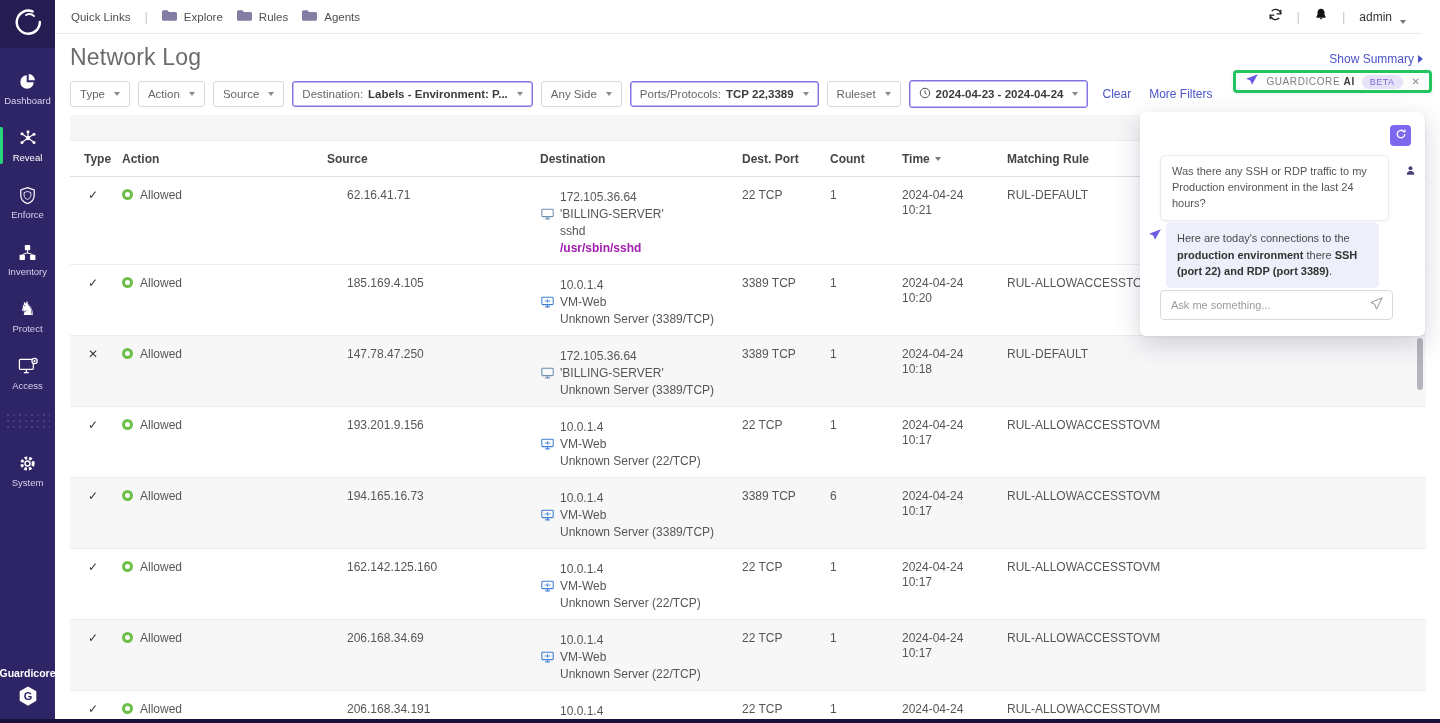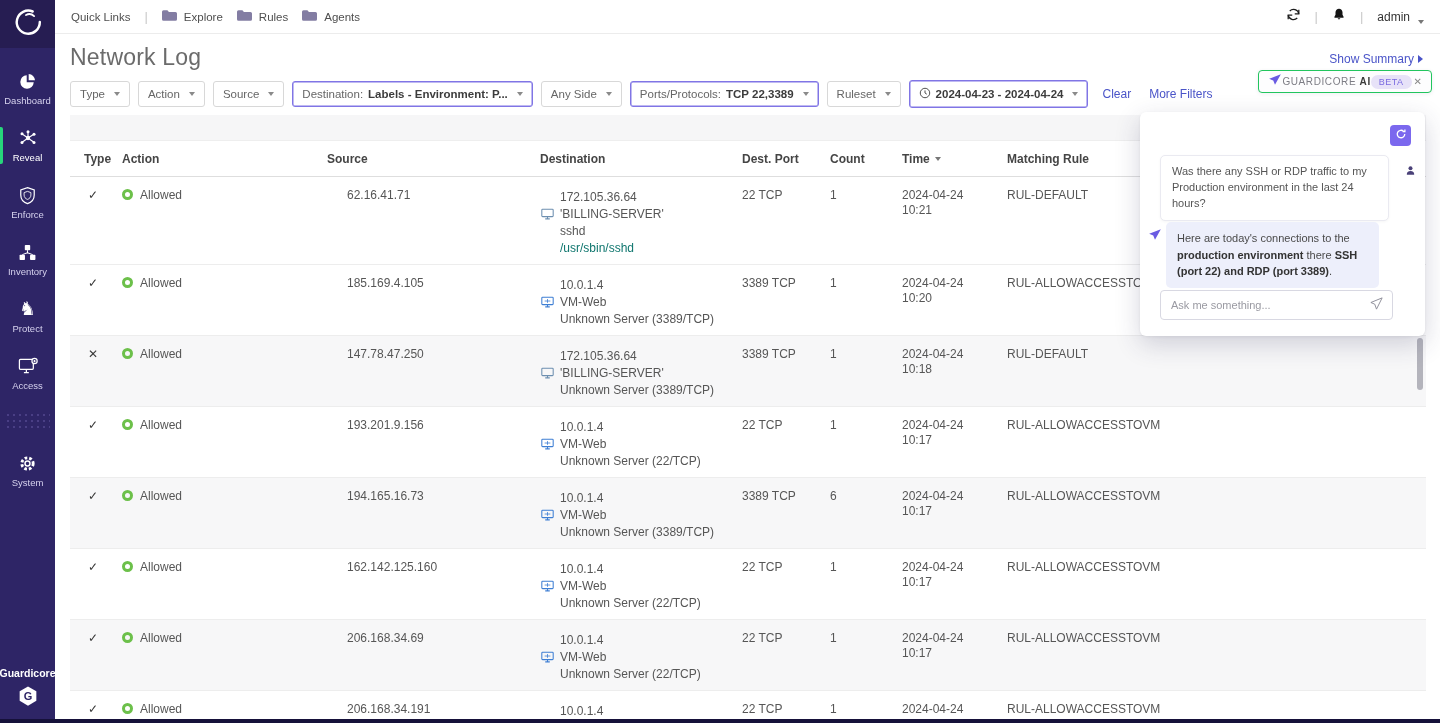--- a/index.html
+++ b/index.html
@@ -14,21 +14,21 @@
   .side-item { position:relative; display:flex; flex-direction:column; align-items:center; gap:4px; padding:3px 0; cursor:pointer; }
   .side-item .sicon { height:20px; display:flex; align-items:center; justify-content:center; color:#fff; font-size:19px; line-height:20px; }
   .side-item .slabel { font-size:9.5px; color:#d6d2ee; }
   .side-item.active .slabel { color:#fff; }
   .side-item.active::before { content:""; position:absolute; left:0; top:2px; bottom:2px; width:3px; background:#27d67b; border-radius:0 2px 2px 0; }
   .side-dots { height:20px; margin:2px 5px; background-image:radial-gradient(#4a3f85 1px, transparent 1.2px); background-size:6px 6px; }
   .side-brand { margin-top:auto; display:flex; flex-direction:column; align-items:center; gap:6px; padding-bottom:12px; }
   .side-brand .bname { color:#fff; font-size:10.5px; font-weight:bold; }
 
   
-  .topbar { position:absolute; left:55px; top:0; right:0; height:34px; background:#fff; border-bottom:1px solid #ececec; display:flex; align-items:center; padding:0 16px; z-index:10; }
+  .topbar { position:absolute; left:55px; top:0; right:18px; height:34px; background:#fff; border-bottom:1px solid #ececec; display:flex; align-items:center; padding:0 16px; z-index:10; }
   .tb-left { display:flex; align-items:center; gap:14px; }
   .tb-link { font-size:11.5px; color:#4f4f4f; cursor:pointer; display:flex; align-items:center; gap:7px; }
   .tb-sep { color:#c9c9c9; font-size:13px; }
   .tb-right { margin-left:auto; display:flex; align-items:center; gap:14px; }
   .tb-iconbtn { display:flex; align-items:center; cursor:pointer; }
   .tb-user { display:flex; align-items:flex-end; gap:8px; font-size:12px; color:#333; cursor:pointer; }
   .caret { width:0; height:0; border-left:3.5px solid transparent; border-right:3.5px solid transparent; border-top:4px solid #777; display:inline-block; }
 
   
   .page-title { position:absolute; left:70px; top:44px; font-size:23px; color:#6b6b6b; font-weight:400; letter-spacing:0.2px; }
@@ -39,42 +39,42 @@
   .filters { position:absolute; left:70px; top:80px; display:flex; align-items:center; gap:8px; }
   .fchip { display:flex; align-items:center; gap:5px; border:1px solid #d8d8d8; border-radius:3px; background:#fff; padding:6px 9px; font-size:11.5px; color:#666; cursor:pointer; font-family:inherit; }
   .fchip.hl { border:1px solid #8075e5; box-shadow:inset 0 0 0 0.5px #8075e5; }
   .fchip .fbold { font-weight:bold; color:#3c3c3c; }
   .fchip .caret { margin-left:4px; border-top-color:#8a8a8a; }
   .flink { font-size:12px; color:#4a54c8; cursor:pointer; background:none; border:none; font-family:inherit; }
   .flink.clear { margin-left:6px; }
   .flink.more { margin-left:10px;text-align:center; }
 
   
-  .ai-chip { position:absolute; right:8px; top:70px; height:23px; display:flex; align-items:center; background:#fdfdfe; border:1px solid #22c55e; border-radius:4px; padding:0 9px; box-shadow:0 1px 4px rgba(30,30,70,0.07); z-index:6; }
+  .ai-chip { position:absolute; right:8px; top:70px; height:23px; display:flex; align-items:center; gap:7px; background:#fdfdfe; border:3px solid #22c55e; border-radius:4px; padding:0 9px; box-shadow:0 1px 4px rgba(30,30,70,0.07); z-index:6; }
   .ai-chip .brand { font-size:10px; letter-spacing:0.6px; color:#7d7d85; }
   .ai-chip .brand b { color:#3a3a3a; }
   .ai-chip .beta { font-size:9px; letter-spacing:0.5px; color:#7a6ae0; background:#e7e2f8; border-radius:8px; padding:2px 8px; }
   .ai-chip .close { font-size:10px; color:#8a8a8a; cursor:pointer; margin-left:2px; }
 
   
   .tbl { position:absolute; left:70px; top:115px; right:14px; }
   .tbl-strip { height:26px; background:#f6f6f7; border-bottom:1px solid #eeeeee; }
   .grid { display:grid; grid-template-columns:38px 205px 213px 202px 88px 72px 105px 1fr; padding-left:14px; }
   .thead { height:36px; align-items:center; border-bottom:1px solid #dedede; font-size:12px; color:#454545; font-weight:bold; }
   .th { display:flex; align-items:center; gap:5px; cursor:pointer; }
   .trow { border-bottom:1px solid #ededed; min-height:62px; padding-top:11px; padding-bottom:8px; font-size:12px; color:#565656; cursor:pointer; }
   .trows .trow:nth-child(odd):not(:first-child) { background:#f7f7f8; }
   .tglyph { font-size:12px; color:#3a3a3a; margin-left:4px; }
   .c-action { display:flex; align-items:flex-start; gap:7px; }
   .aring { width:11px; height:11px; border:3px solid #6cc04a; border-radius:50%; margin-top:1px; flex:none; }
   .c-source { display:flex; align-items:flex-start; gap:6px; }
   .c-source .ic { margin-top:0px; }
   .ic { width:14px; display:flex; justify-content:center; align-items:center; flex:none; }
   .d-line { display:flex; align-items:center; gap:6px; height:17px; }
-  .d-path .d-pathtext { padding-left:20px; color:#0f766e; }
+  .d-path .d-pathtext { padding-left:20px; color:#a21caf;font-weight:bold; }
   .c-time div { line-height:15px; }
 
   
   .chat { position:absolute; right:15px; top:112px; width:285px; height:224px; background:#fff; border-radius:6px; box-shadow:0 8px 26px rgba(45,45,90,0.20), 0 1px 3px rgba(0,0,0,0.06); z-index:20; }
   .chat .newchat { position:absolute; top:13px; right:14px; width:21px; height:21px; border-radius:4px; background:#7b68ee; border:none; display:flex; align-items:center; justify-content:center; cursor:pointer; }
   .chat .user-bubble { position:absolute; top:43px; left:20px; right:36px; background:#fff; border:1px solid #eaeaf1; border-radius:5px; padding:8px 11px; font-size:11px; color:#555; line-height:1.45; box-shadow:0 1px 3px rgba(0,0,0,0.04); }
   .chat .user-avatar { position:absolute; top:50px; right:9px; }
   .chat .ai-avatar { position:absolute; top:116px; left:8px; }
   .chat .ai-bubble { position:absolute; top:110px; left:26px; right:46px; background:#edeffb; border-radius:5px; padding:8px 11px; font-size:11px; color:#4a4a4a; line-height:1.5; }
   .chat .ai-bubble b { color:#333; }

